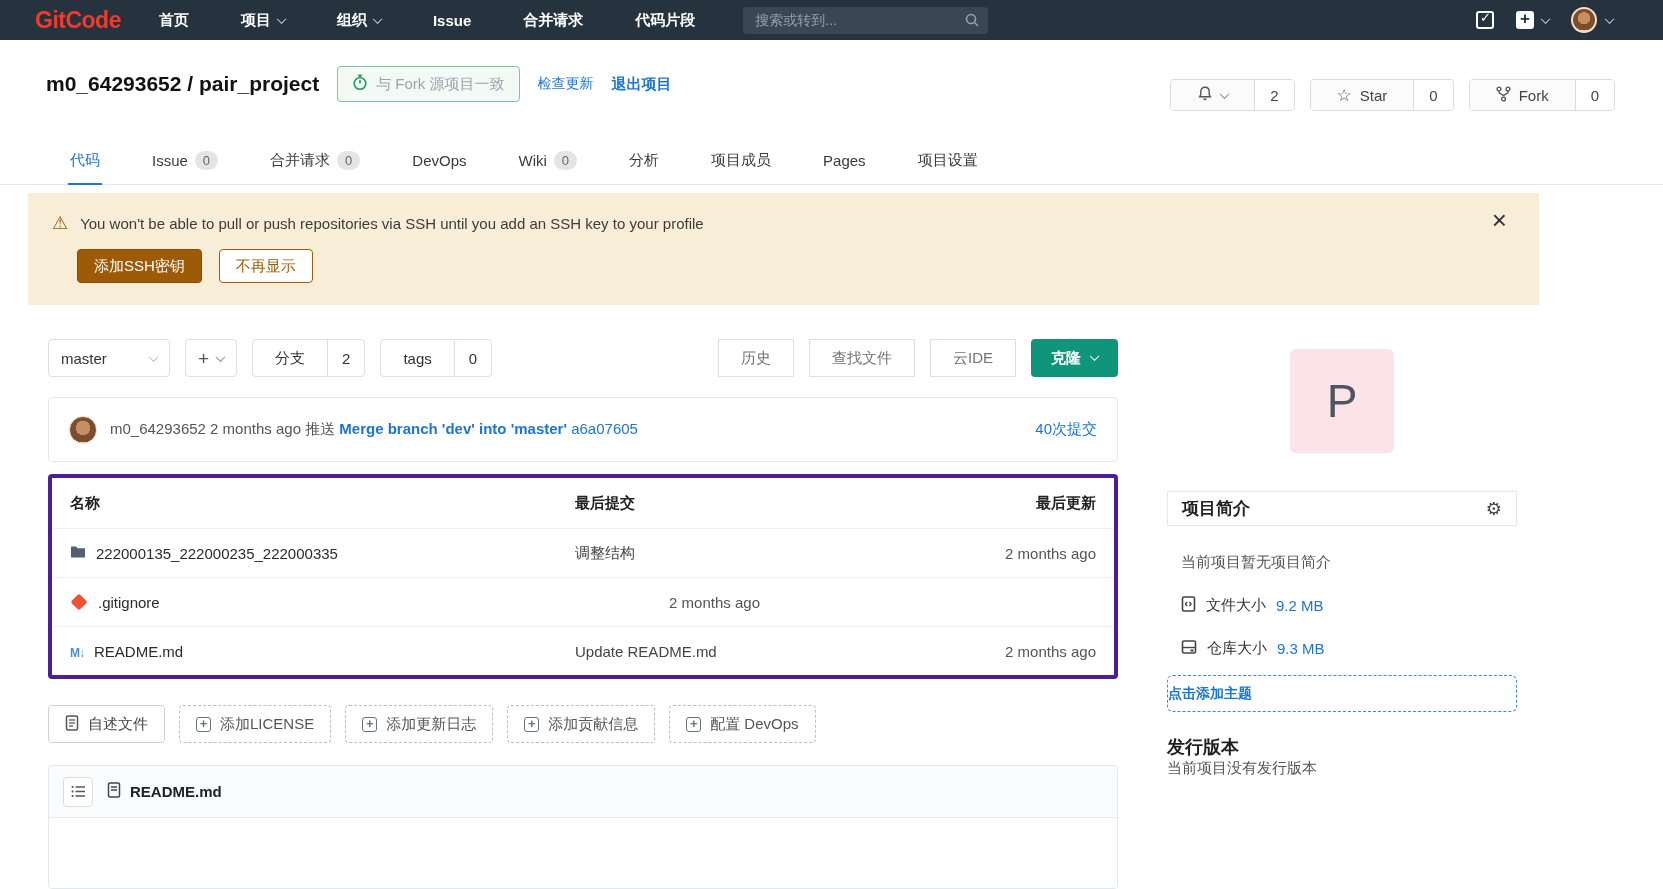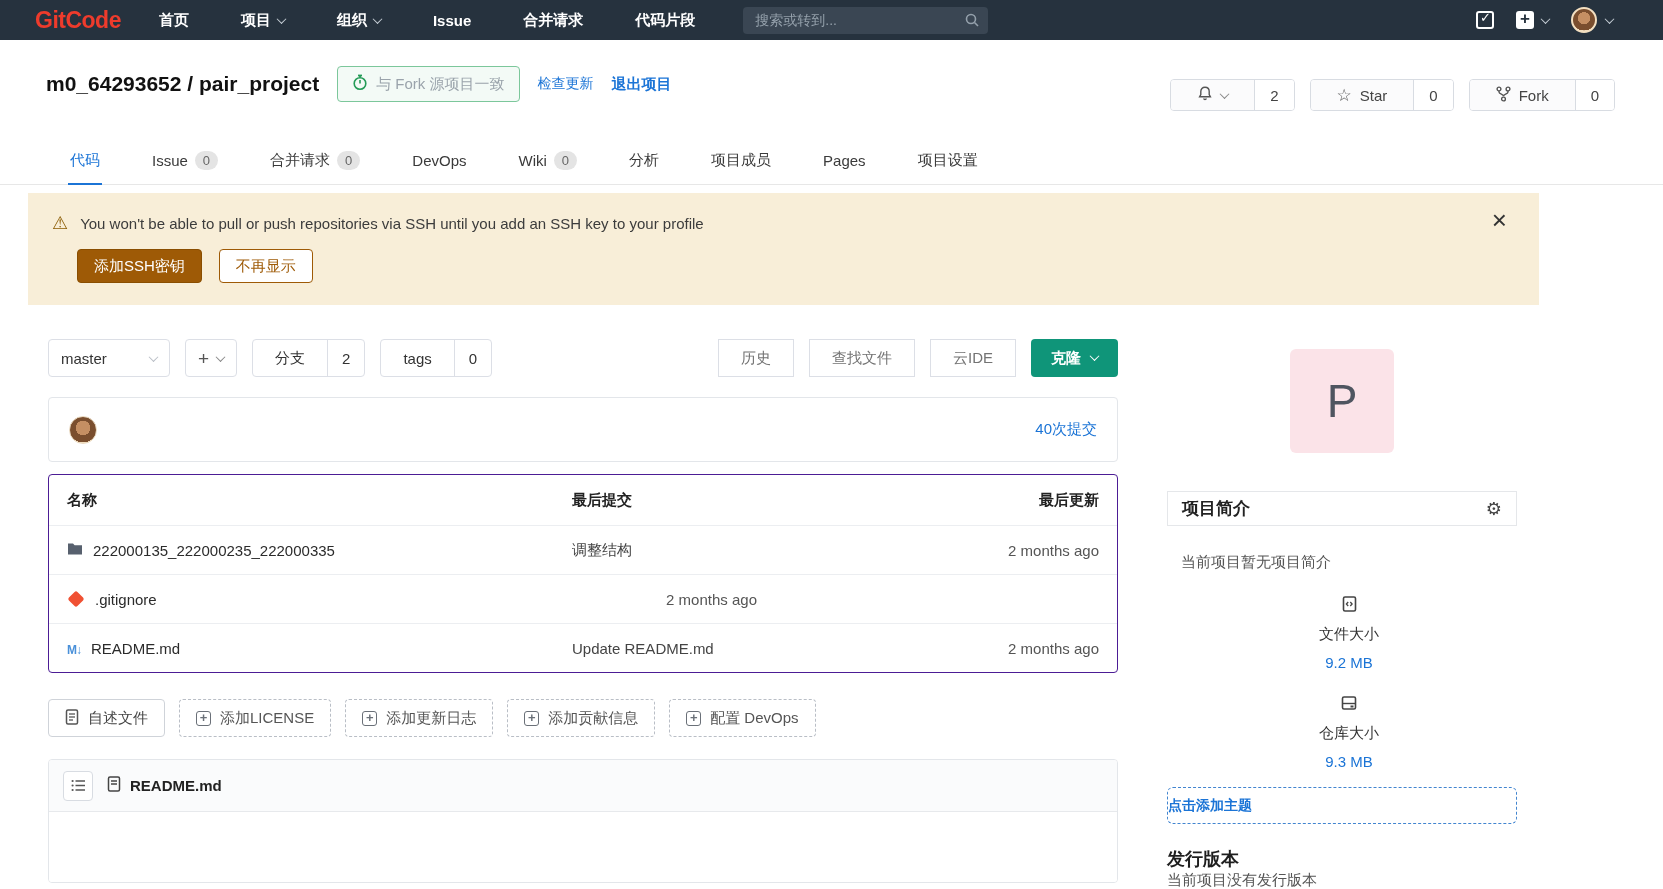--- a/index.html
+++ b/index.html
@@ -82,21 +82,21 @@
 
   
   .commit-card { margin-top:20px; border:1px solid #e3e6ea; border-radius:4px; height:65px; display:flex; align-items:center; padding:0 20px; }
   .commit-avatar { width:28px; height:28px; border-radius:50%; background:radial-gradient(circle at 50% 42%, #c58f63 0 36%, #7a4e2e 37% 72%, #f3dfc0 73% 100%); border:1px solid #e8d7bd; margin-right:13px; flex:none; }
   .commit-text { font-size:15px; color:#555; white-space:nowrap; overflow:hidden; }
   .commit-text .msg { color:#1b74d6; font-weight:700; text-decoration:none; cursor:pointer; }
   .commit-text .sha { color:#1b74d6; text-decoration:none; cursor:pointer; }
   .commits-count { margin-left:auto; color:#1b74d6; cursor:pointer; text-decoration:none; white-space:nowrap; }
 
   
-  .file-table { margin-top:12px; border:1px solid #4c1d95; border-radius:4px; overflow:hidden; }
+  .file-table { margin-top:12px; border:4px solid #4c1d95; border-radius:4px; overflow:hidden; }
   .ft-row { display:flex; align-items:center; height:49px; padding:0 18px; border-top:1px solid #eceef1; }
   .ft-head { height:50px; border-top:none; font-weight:700; color:#222; }
   .col-name { width:505px; display:flex; align-items:center; gap:10px; }
   .col-commit { flex:1; color:#444; }
   .col-updated { width:185px; text-align:right; color:#555; }
   .ft-row .file-link { color:#2b2b2b; cursor:pointer; text-decoration:none; }
   .folder-svg, .doc-svg { flex:none; }
   .git-diamond { width:12px; height:12px; background:#f05133; transform:rotate(45deg); border-radius:2px; margin:0 3px; flex:none; }
   .md-icon::before { content:"M↓"; color:#4a90d9; font-size:12px; font-weight:700; letter-spacing:-1px; }
 
@@ -116,21 +116,21 @@
   .readme-body { height:70px; background:#fff; }
 
   
   .proj-avatar { width:104px; height:104px; margin:10px auto 0; background:#fbe3e8; border-radius:6px; display:flex; align-items:center; justify-content:center; font-size:46px; color:#4f5560; }
   .about-head { margin-top:38px; border:1px solid #e5e7ea; height:35px; display:flex; align-items:center; justify-content:space-between; padding:0 14px; }
   .about-title { font-size:17px; font-weight:700; color:#222; }
   .gear-icon { cursor:pointer; }
   .gear-icon::before { content:"⚙"; font-size:18px; color:#444; }
   .side-muted { color:#555; font-size:15px; }
   .about-empty { margin:27px 0 0 14px; }
-  .size-row { margin:24px 0 0 14px; display:flex; align-items:center; gap:10px; color:#333;flex-direction:column; }
+  .size-row { margin:24px 0 0 14px; display:flex; align-items:center; gap:10px; color:#333; }
   .size-row .val { color:#1b74d6; cursor:pointer; text-decoration:none; }
   .topic-box { margin-top:17px; border:1px dashed #4285d0; border-radius:6px; height:37px; display:flex; align-items:center; padding:0 0; cursor:pointer; }
   .topic-box span { color:#1b74d6; font-size:14px; font-weight:700; }
   .releases-title { margin-top:23px; font-size:18px; font-weight:700; color:#1e1e1e; }
   .releases-empty { }
 </style>
 </head>
 <body>
 
 <div class="navbar">
@@ -306,20 +306,27 @@
         <button class="btn-plain">云IDE</button>
         <button class="btn-clone">
           <span>克隆</span>
           <span class="chev"></span>
         </button>
       </div>
     </div>
 
     <div class="commit-card">
       <span class="commit-avatar"></span>
+      <span class="commit-text">
+        <span>m0_64293652</span>
+        <span>2 months ago</span>
+        <span>推送</span>
+        <a class="msg">Merge branch 'dev' into 'master'</a>
+        <a class="sha">a6a07605</a>
+      </span>
       <a class="commits-count">40次提交</a>
     </div>
 
     <div class="file-table">
       <div class="ft-row ft-head">
         <span class="col-name">名称</span>
         <span class="col-commit" style="color:#222">最后提交</span>
         <span class="col-updated" style="color:#222">最后更新</span>
       </div>
       <div class="ft-row">

